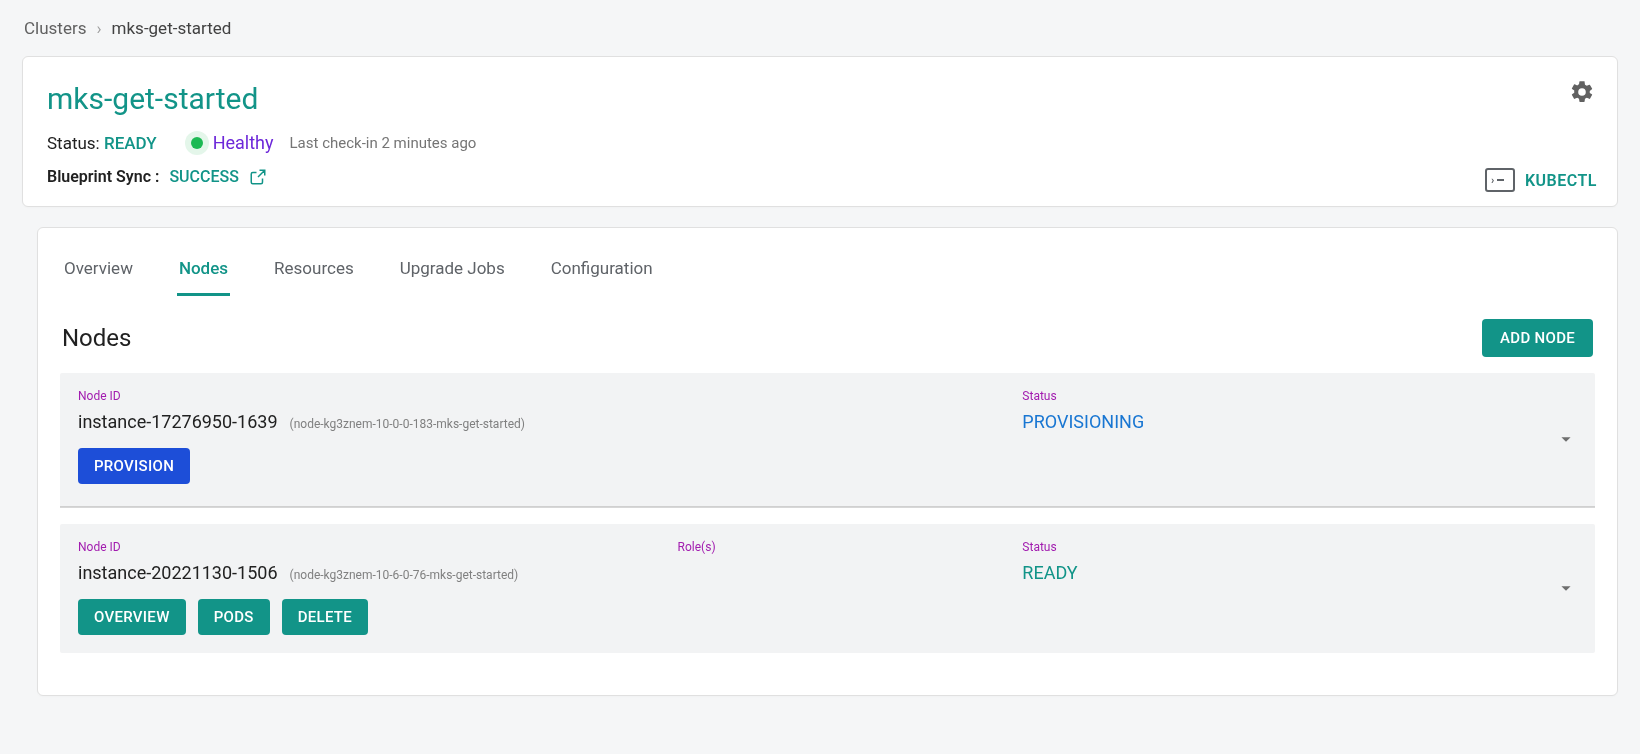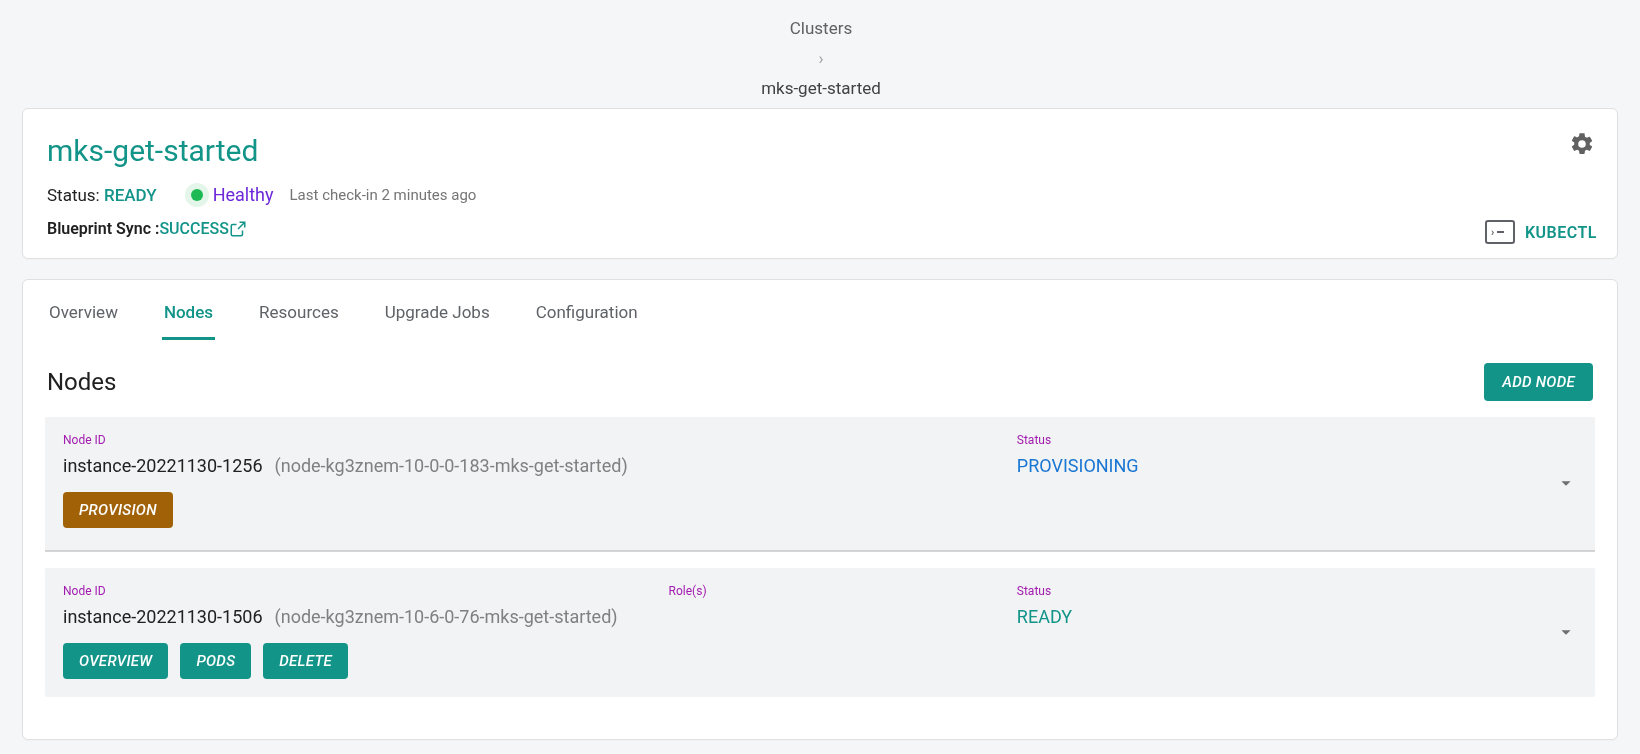--- a/index.html
+++ b/index.html
@@ -6,21 +6,21 @@
   body {
     font-family: Roboto, -apple-system, BlinkMacSystemFont, "Segoe UI", Arial, sans-serif;
     background:#f5f6f7;
     color:#212121;
     font-size:15px;
     -webkit-font-smoothing:antialiased;
   }
   .page { padding: 18px 22px 30px 22px; }
 
   
-  .breadcrumb { display:flex; align-items:center; gap:10px; color:#616161; font-size:17px; margin-bottom:10px; margin-left:2px;flex-direction:column; }
+  .breadcrumb { display:flex; align-items:center; gap:10px; color:#616161; font-size:17px; margin-bottom:18px; margin-left:2px; }
   .breadcrumb a { color:#616161; text-decoration:none; cursor:pointer; }
   .breadcrumb .sep { color:#9e9e9e; }
   .breadcrumb .current { color:#424242; }
 
   
   .card {
     background:#fff;
     border:1px solid #e0e0e0;
     border-radius:6px;
     margin-bottom:20px;
@@ -38,84 +38,83 @@
   .status-ready { color:#129488; font-weight:500; }
   .health-wrap { display:flex; align-items:center; gap:10px; margin-left:18px; }
   .health-dot {
     width:12px; height:12px; border-radius:50%;
     background:#1db954;
     box-shadow: 0 0 0 6px rgba(29,185,84,0.12);
   }
   .health-text { color:#6d28d9; font-size:18px; }
   .checkin { color:#757575; font-size:15px;text-align:right; }
 
-  .bp-line { display:flex; align-items:center; font-size:16px; }
+  .bp-line { display:flex; align-items:center; gap:10px; font-size:16px; }
   .bp-line .bp-label { font-weight:600; color:#212121; }
   .bp-success { color:#129488; font-weight:500; }
   .ext-link-icon { width:18px; height:18px; color:#129488; cursor:pointer; }
 
   .kubectl-btn {
     position:absolute; right:20px; bottom:14px;
     display:flex; align-items:center; gap:10px;
     color:#129488; font-weight:600; letter-spacing:0.5px;
     cursor:pointer; font-size:16px;
   }
   .kubectl-btn .term-icon {
     width:30px; height:24px; border:2px solid #5f6368; border-radius:3px;
     display:flex; align-items:center; justify-content:flex-start;
     padding-left:4px; gap:2px;
   }
   .kubectl-btn .term-icon .caret { font-size:11px; color:#5f6368; font-weight:700; line-height:1; }
   .kubectl-btn .term-icon .line { width:7px; height:2px; background:#5f6368; }
 
   
-  .tabs-card { padding:0 0 26px 0; }
+  .tabs-card { padding:8px 0 26px 0;margin-left:15px; }
   .tabbar { display:flex; gap:42px; padding:0 24px; border-bottom:1px solid transparent; margin-top:4px; }
   .tab {
     padding:20px 2px 16px 2px;
     color:#5f6368; font-size:17px; cursor:pointer;
     border-bottom:3px solid transparent;
     line-height:1;
   }
   .tab.active { color:#129488; border-bottom-color:#129488; font-weight:500; }
 
   .section-title-row {
     display:flex; align-items:center; justify-content:space-between;
     padding: 22px 24px 16px 24px;
   }
   .section-title { font-size:24px; font-weight:400; color:#212121; }
   .btn {
     display:inline-flex; align-items:center; justify-content:center;
     padding:10px 18px; border-radius:4px; border:none; cursor:pointer;
     font-size:15px; font-weight:500; letter-spacing:0.3px;
     font-family:inherit;
-    font-style:italic;
   }
   .btn-teal { background:#129488; color:#fff; }
-  .btn-disabled { background:#a16207; color:#fff; cursor:default; }
+  .btn-disabled { background:#1d4ed8; color:#fff; cursor:default; }
   .btn-sm { padding:9px 16px; }
 
   
   .node-panel {
     background:#f2f3f4;
     margin: 0 22px 16px 22px;
     border-radius:2px;
     padding:16px 18px 18px 18px;
     position:relative;
   }
   .node-panel.bordered { border-bottom:1px solid #d0d0d0; padding-bottom:22px; border-radius:2px 2px 0 0; margin-bottom:0; }
   .node-grid {
     display:grid;
     grid-template-columns: 40% 23% 16% 14% 7%;
     align-items:start;
   }
   .field-label { color:#a21caf; font-size:12px; margin-bottom:8px; }
   .node-id-row { display:flex; align-items:baseline; gap:12px; flex-wrap:wrap; }
   .node-id { font-size:18px; color:#212121; }
-  .node-sub { color:#808080; font-size:18px; }
+  .node-sub { color:#808080; font-size:12px; }
   .status-provisioning { color:#1976d2; font-size:18px; }
   .role-val { font-size:18px; color:#212121; }
   .status-ready-sm { color:#129488; font-size:18px; }
   .health-tri {
     width:0; height:0;
     border-left:11px solid transparent;
     border-right:11px solid transparent;
     border-bottom:13px solid #129488;
     margin-top:2px;
   }
@@ -188,21 +187,21 @@
     <div class="section-title-row">
       <div class="section-title">Nodes</div>
       <button class="btn btn-teal">ADD NODE</button>
     </div>
 
     <div class="node-panel bordered">
       <div class="node-grid">
         <div>
           <div class="field-label">Node ID</div>
           <div class="node-id-row">
-            <span class="node-id">instance-20221130-1256</span>
+            <span class="node-id">instance-17276950-1639</span>
             <span class="node-sub">(node-kg3znem-10-0-0-183-mks-get-started)</span>
           </div>
         </div>
         <div></div>
         <div>
           <div class="field-label">Status</div>
           <div class="status-provisioning">PROVISIONING</div>
         </div>
         <div></div>
         <div></div>

